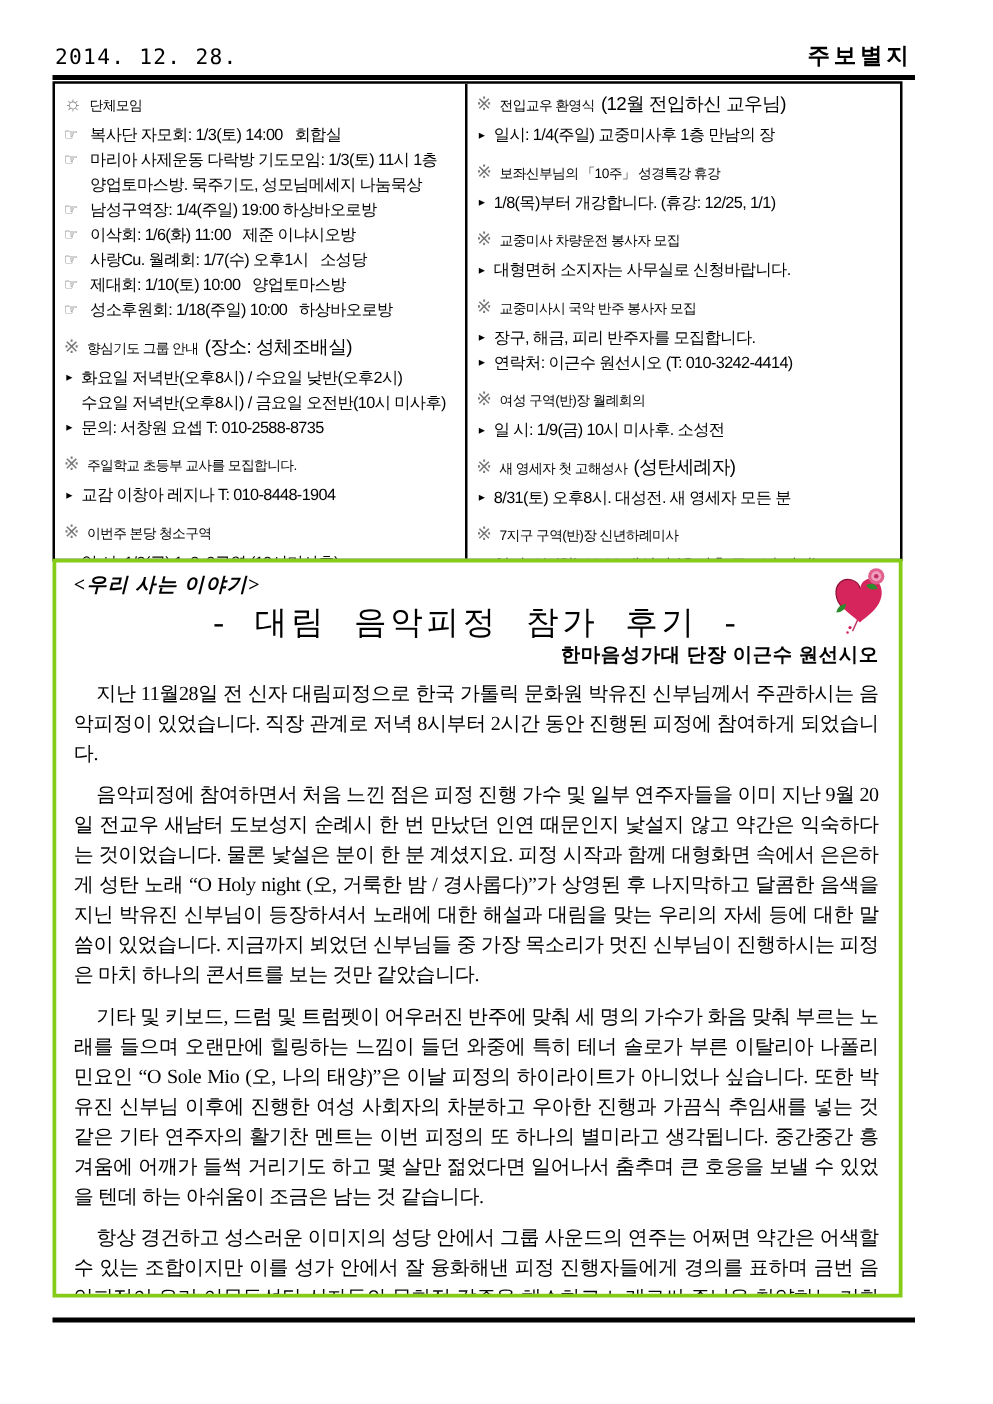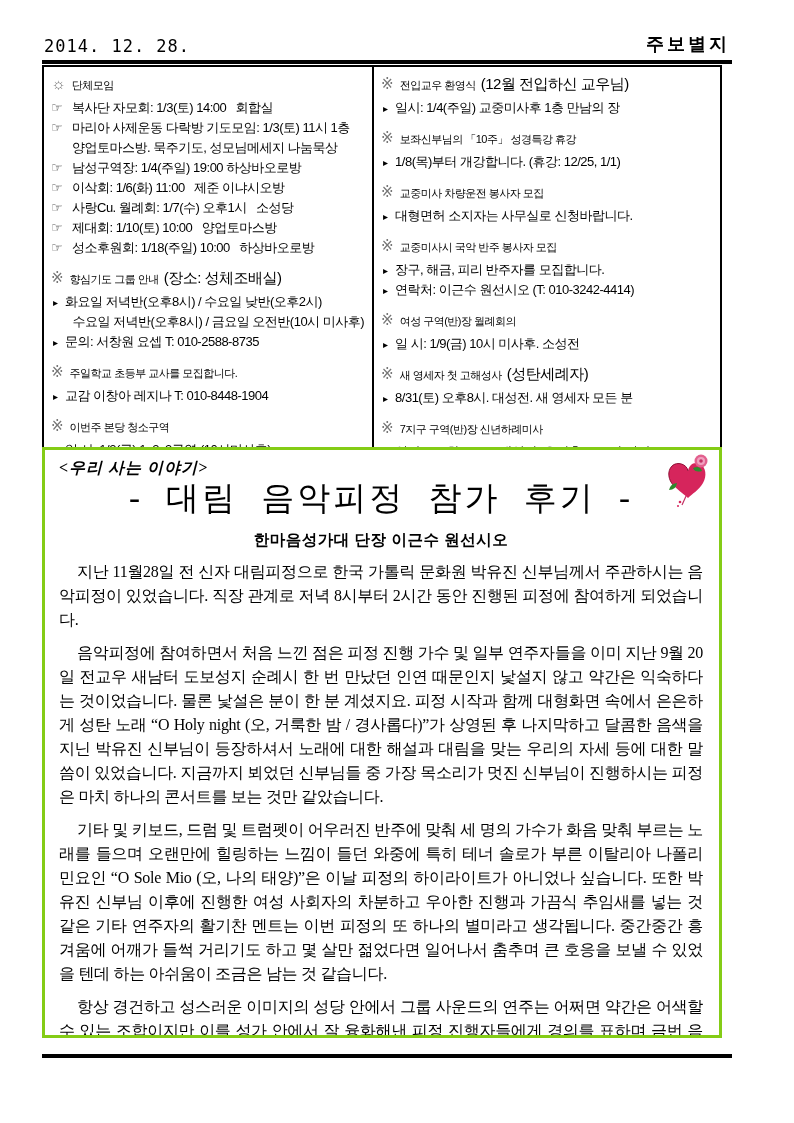--- a/index.html
+++ b/index.html
@@ -30,40 +30,40 @@
   .sec-h { display:flex; align-items:baseline; margin:9px 0 2px; line-height:21px; white-space:nowrap; }
   .sec:first-child .sec-h { margin-top:1px; }
   .mark { color:#777; font-size:15px; margin-right:6px; flex:0 0 auto; }
   .mark.sun { font-size:16px; }
   .sec-t { font-weight:normal; font-size:11px; letter-spacing:-0.5px; }
   .sec-sfx { font-size:15px; font-weight:normal; margin-left:5px; letter-spacing:-0.5px; }
 
   .it { position:relative; font-size:13px; line-height:20px; letter-spacing:-0.5px; white-space:pre-wrap; }
   .it.h { padding-left:21px; }
   .it.a { padding-left:14px; }
-  .it.c { padding-left:14px;text-align:right; }
+  .it.c { padding-left:14px; }
   .bu { position:absolute; left:0; top:0; color:#555; }
   .bu.hand { font-size:13px; }
   .bu.tri  { font-size:10px; top:1px; left:2px; color:#000; }
 
   
   .artbox {
     width:680px; height:591px; border:3px solid #84cc16; margin-top:-2px;
     position:relative; padding:8px 16px 8px 14px; overflow:hidden;
   }
   .story-label {
     font-family:"Liberation Serif","DejaVu Serif",serif;
     font-style:italic; font-weight:bold; font-size:16px; letter-spacing:1px;
   }
   .art-title {
     text-align:center; font-family:"Liberation Serif","DejaVu Serif",serif;
-    font-size:33px; font-weight:normal; letter-spacing:3px; word-spacing:12px;
+    font-size:26px; font-weight:normal; letter-spacing:3px; word-spacing:12px;
     margin-top:3px; line-height:32px;
   }
-  .byline { text-align:center; font-size:15.5px; font-weight:bold; margin-top:16px; letter-spacing:0.5px; }
+  .byline { text-align:right; font-size:15.5px; font-weight:bold; margin-top:0; letter-spacing:0.5px; }
   .art-body p {
     font-family:"Liberation Serif","DejaVu Serif",serif;
     font-size:16px; line-height:24px; text-align:justify; text-indent:18px;
     margin-top:9px; letter-spacing:-0.3px;
   }
   .heart-graphic { position:absolute; top:2px; right:6px; width:50px; height:56px; }
 </style>
 </head>
 <body>
 

